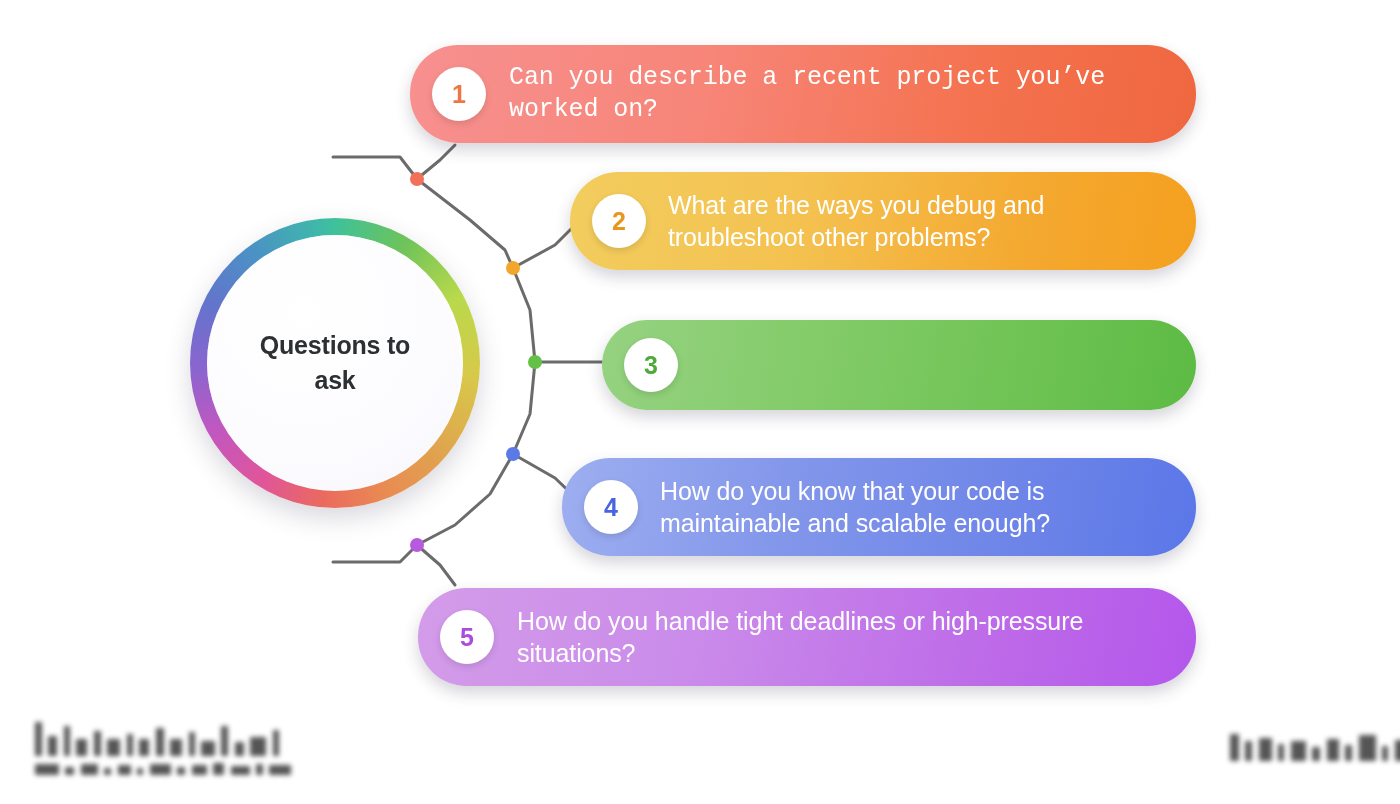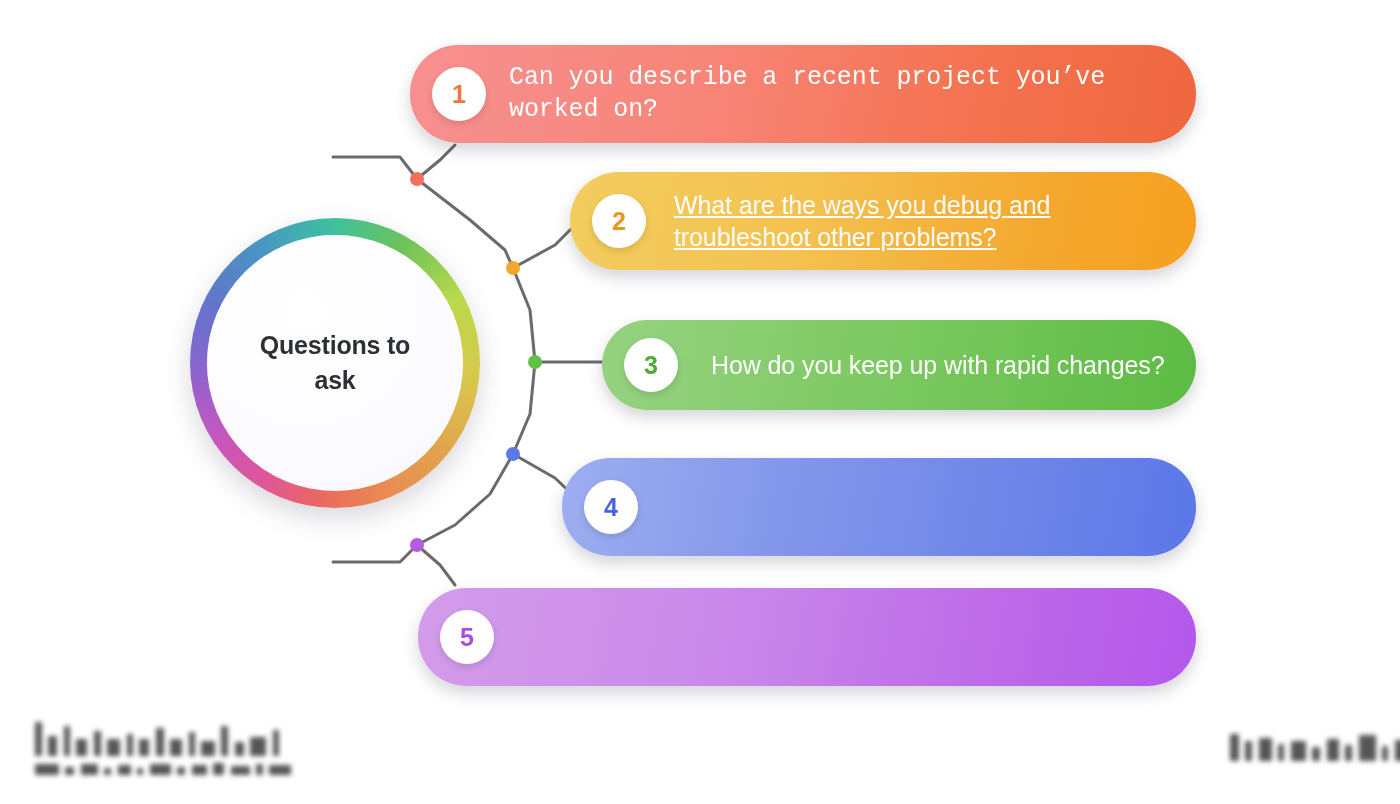--- a/index.html
+++ b/index.html
@@ -110,21 +110,21 @@
   }
 
   
   .pill-1 { left: 410px; top: 45px;  width: 786px; height: 98px;  padding: 0 24px 0 22px; }
   .pill-2 { left: 570px; top: 172px; width: 626px; height: 98px;  padding: 0 24px 0 22px; }
   .pill-3 { left: 602px; top: 320px; width: 594px; height: 90px;  padding: 0 24px 0 22px; }
   .pill-4 { left: 562px; top: 458px; width: 634px; height: 98px;  padding: 0 24px 0 22px; }
   .pill-5 { left: 418px; top: 588px; width: 778px; height: 98px;  padding: 0 24px 0 22px; }
 
   .pill-1 .pill-text { margin-left: 23px; font-family: Liberation Mono, monospace; }
-  .pill-2 .pill-text { margin-left: 28px; text-decoration: underline; }
+  .pill-2 .pill-text { margin-left: 22px; }
   .pill-3 .pill-text { margin-left: 33px; }
   .pill-4 .pill-text { margin-left: 22px; }
   .pill-5 .pill-text { margin-left: 23px; }
 
   
   .pill-1 { background: linear-gradient(100deg, #f79090 0%, #f78578 38%, #f4724f 72%, #ef673f 100%); }
   .pill-2 { background: linear-gradient(100deg, #f2cd5e 0%, #f4c251 36%, #f4a82f 74%, #f5a01f 100%); }
   .pill-3 { background: linear-gradient(100deg, #96d281 0%, #82cb68 38%, #6dc252 74%, #5cbb44 100%); }
   .pill-4 { background: linear-gradient(100deg, #9daef0 0%, #8195ea 38%, #6c84e8 74%, #5b77e8 100%); }
   .pill-5 { background: linear-gradient(100deg, #d39ce9 0%, #ca8bea 36%, #bd6ae8 74%, #b457ec 100%); }
@@ -200,29 +200,30 @@
     <div class="pill-text">Can you describe a recent project you’ve worked on?</div>
   </div>
 
   <div class="pill pill-2">
     <div class="pill-num">2</div>
     <div class="pill-text">What are the ways you debug and troubleshoot other problems?</div>
   </div>
 
   <div class="pill pill-3">
     <div class="pill-num">3</div>
-    <div class="pill-text">How do you keep up with rapid changes?</div>
   </div>
 
   <div class="pill pill-4">
     <div class="pill-num">4</div>
+    <div class="pill-text">How do you know that your code is maintainable and scalable enough?</div>
   </div>
 
   <div class="pill pill-5">
     <div class="pill-num">5</div>
+    <div class="pill-text">How do you handle tight deadlines or high-pressure situations?</div>
   </div>
 
   <div class="logo logo-left">
     <div class="logo-row">
       <span class="logo-bar" style="width:7px;height:34px"></span>
       <span class="logo-bar" style="width:9px;height:20px"></span>
       <span class="logo-bar" style="width:6px;height:30px"></span>
       <span class="logo-bar" style="width:11px;height:17px"></span>
       <span class="logo-bar" style="width:7px;height:25px"></span>
       <span class="logo-bar" style="width:13px;height:17px"></span>

